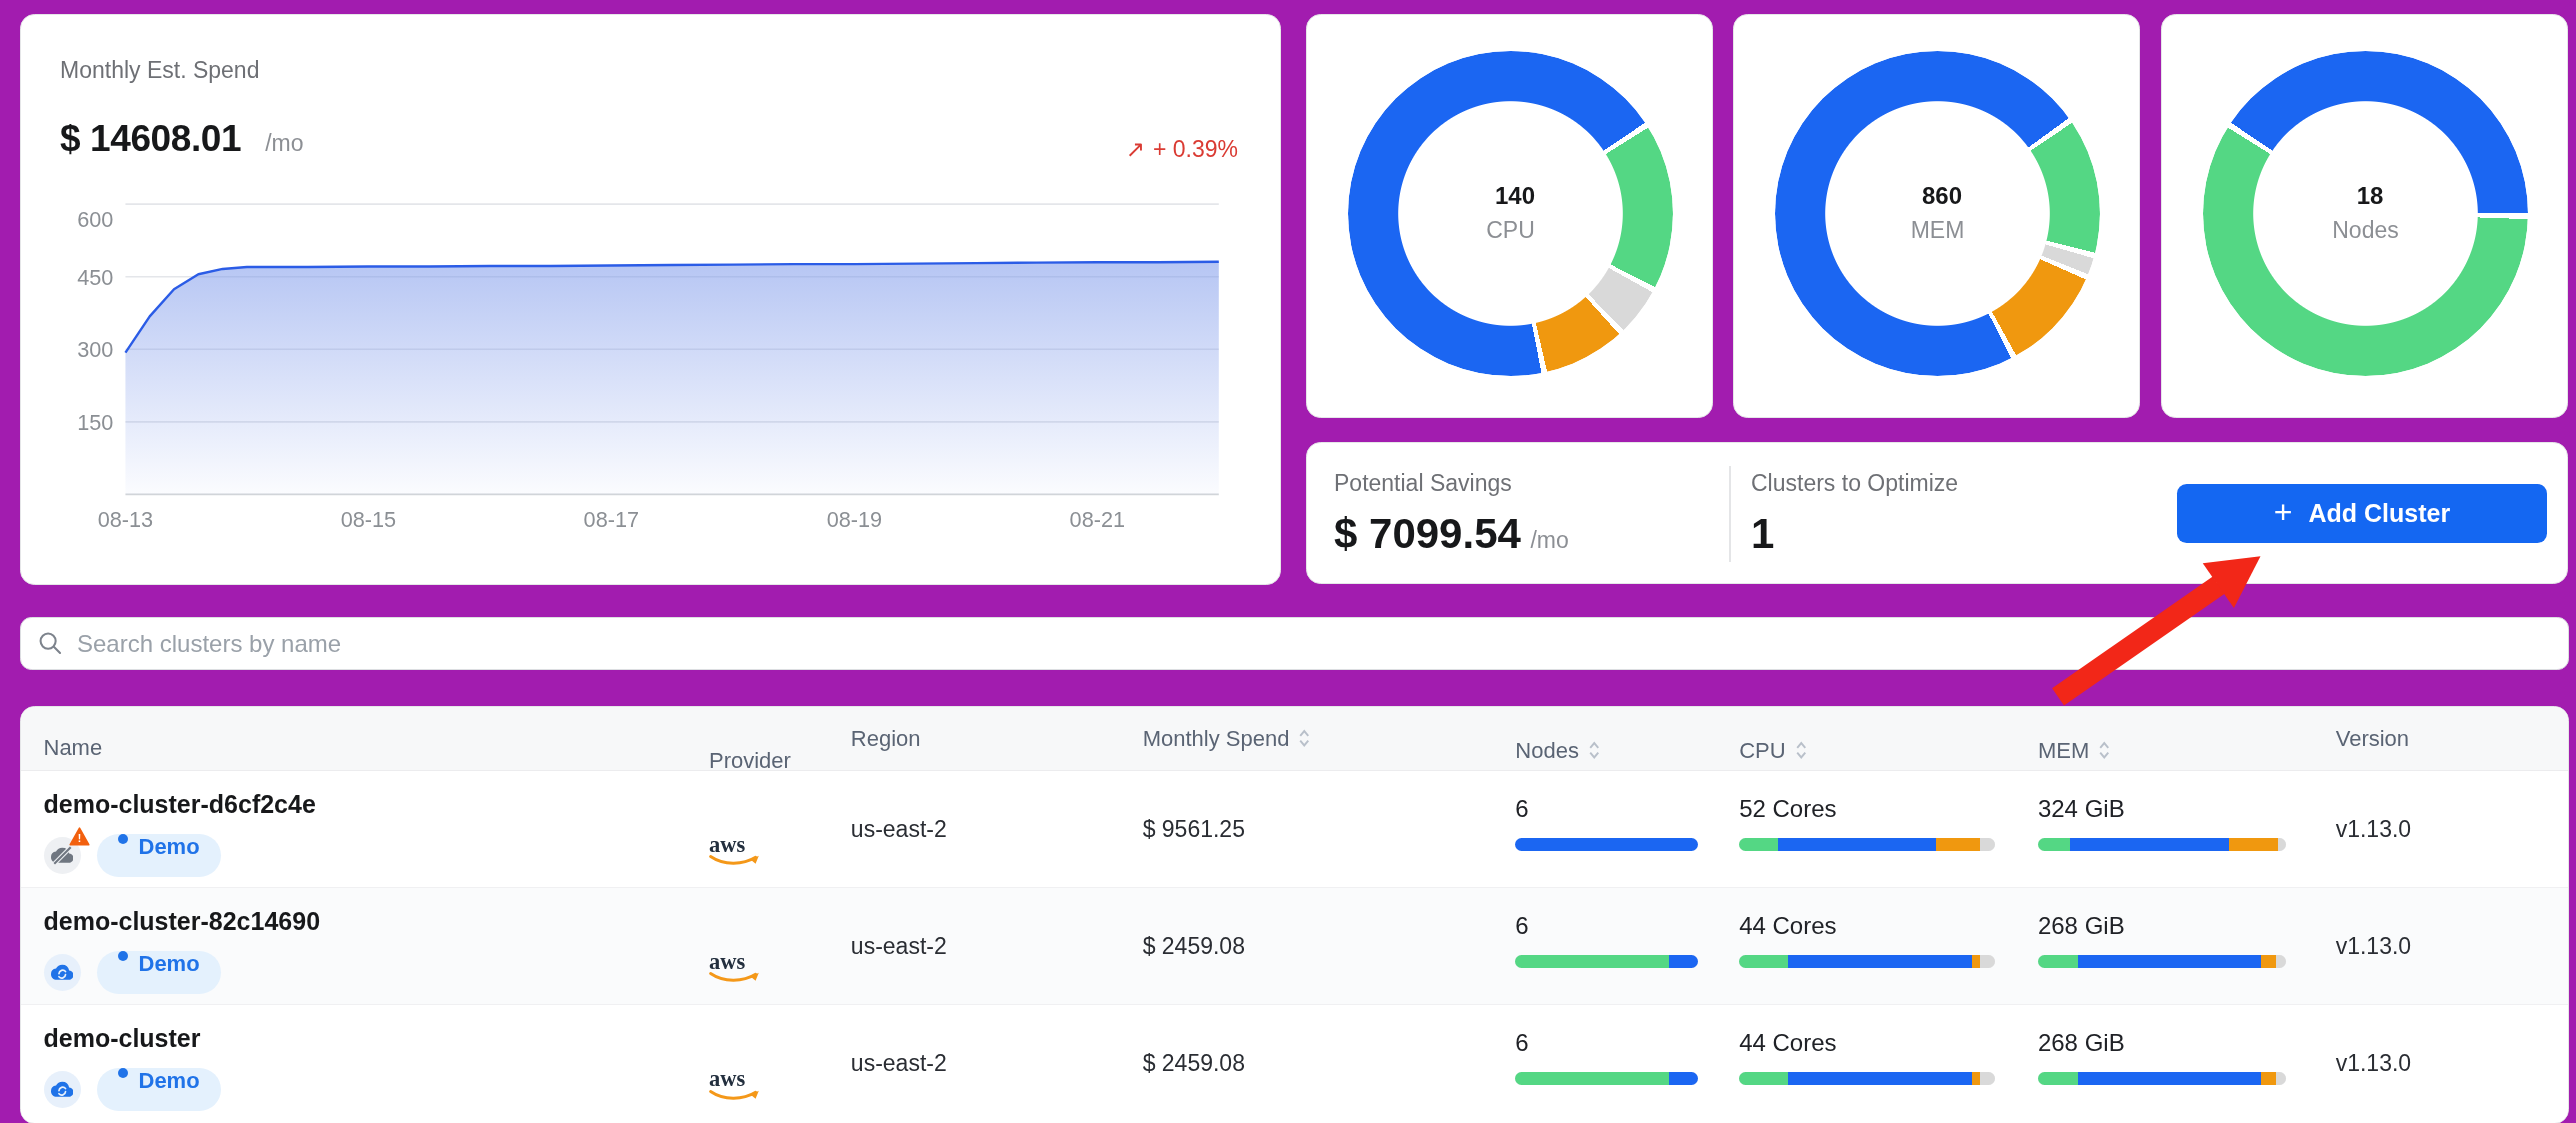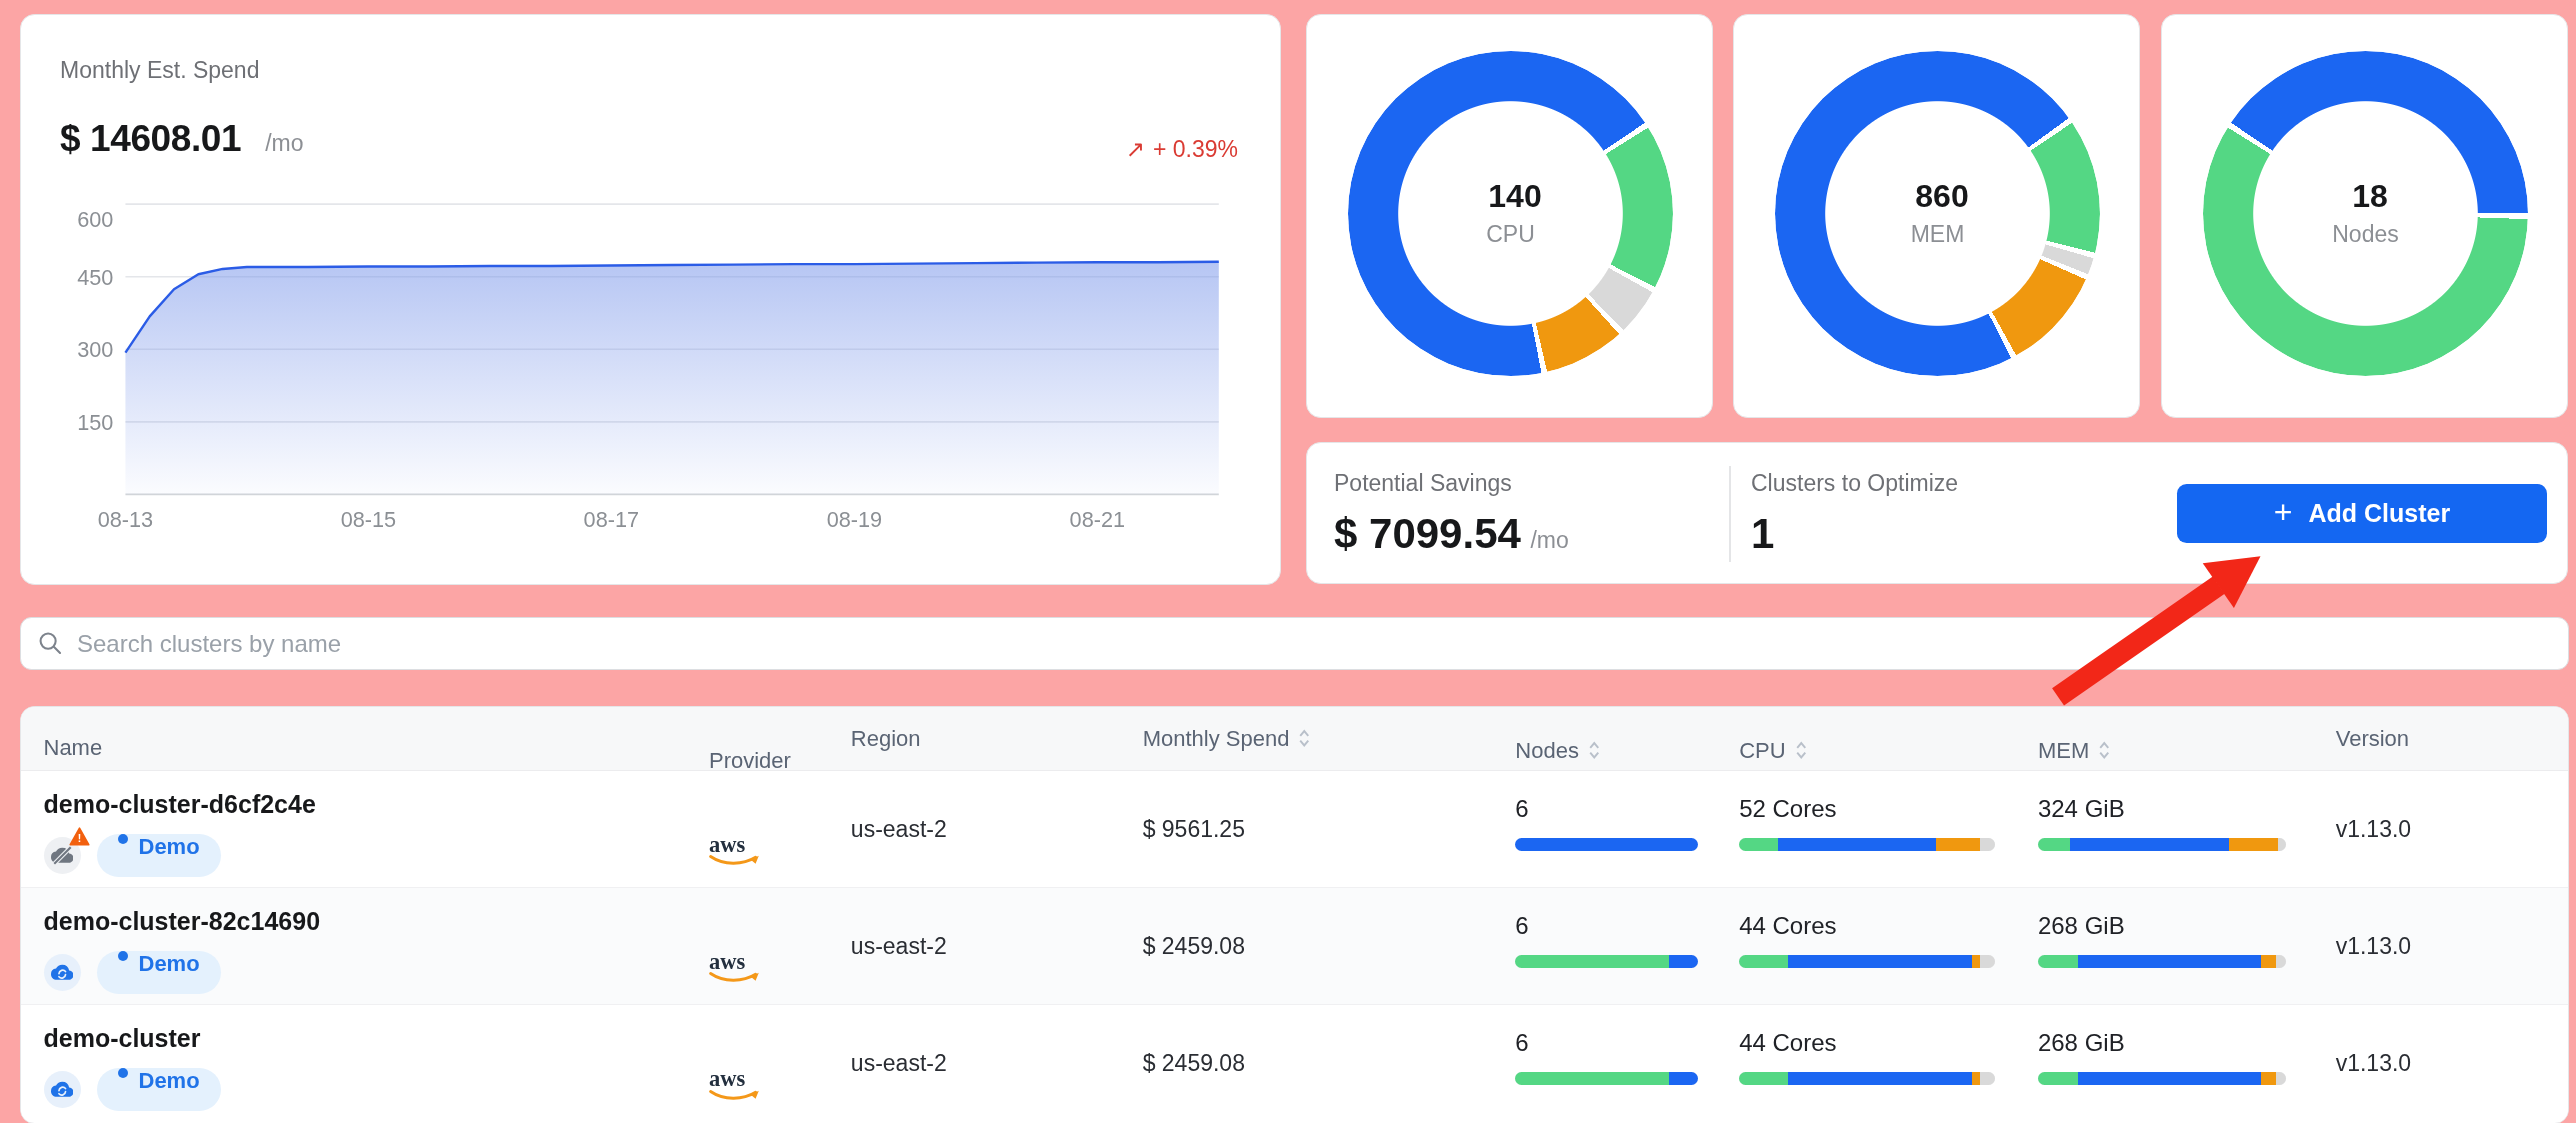--- a/index.html
+++ b/index.html
@@ -1,38 +1,38 @@
 <!DOCTYPE html>
 <html style="font-size:13px"><head>
 <meta charset="utf-8">
 <style>
   * { margin:0; padding:0; box-sizing:border-box; }
   html,body { background:#fff; }
   body { font-family:"Liberation Sans", sans-serif; color:#1b1d21; }
-  .page { position:relative; width:2576px; height:1124px; background:#fca5a5; overflow:hidden; }
+  .page { position:relative; width:2576px; height:1124px; background:#a21caf; overflow:hidden; }
   .card { position:absolute; background:#fff; border:1.6px solid #e5e6e8; border-radius:14.5px; }
 
   
   .spend-card { left:20px; top:13.7px; width:1261px; height:571px; }
   .spend-title { position:absolute; left:39px; top:42px; font-size:23px; color:#6e7075; }
   .spend-value-row { position:absolute; left:39px; top:103px; display:flex; align-items:baseline; gap:24px; }
   .spend-value { font-size:37px; font-weight:700; letter-spacing:-0.4px; color:#17181a; }
   .unit { font-size:23px; color:#8c8f94; }
   .spend-trend { position:absolute; right:42px; top:121px; font-size:23px; color:#da3b33; display:flex; gap:8px; align-items:center; }
   .spend-chart { position:absolute; left:16px; top:181px; width:1222px; height:370px; }
 
   
   .donut-card { top:13.7px; width:407px; height:404px; }
   .dc0 { left:1306px; } .dc1 { left:1733px;padding-left:19px; } .dc2 { left:2161px; }
   .donut-wrap { position:absolute; left:41px; top:36px; width:325px; height:325px; }
   .donut { width:100%; height:100%; border-radius:50%;
     -webkit-mask:radial-gradient(closest-side, transparent 68.8%, #000 69.4%);
     mask:radial-gradient(closest-side, transparent 68.8%, #000 69.4%); }
   .dcenter { position:absolute; inset:0; display:flex; flex-direction:column; align-items:center; justify-content:center; gap:6.4px; }
-  .dval { font-size:32px; font-weight:700; color:#17181a;margin-left:9px; }
+  .dval { font-size:24px; font-weight:700; color:#17181a;margin-left:9px; }
   .dlabel { font-size:23px; color:#8c8f94; }
 
   
   .savings-card { left:1306px; top:442px; width:1262px; height:142px; }
   .stat { position:absolute; top:27px; }
   .stat-1 { left:27px; } .stat-2 { left:444px; }
   .stat-label { font-size:23px; color:#6e7075; }
   .stat-value-row { margin-top:13px; display:flex; align-items:baseline; gap:9.6px; }
   .stat-value { font-size:42px; font-weight:700; color:#17181a; }
   .vdivider { position:absolute; left:422px; top:22.5px; width:1.6px; height:96px; background:#e4e5e7; }

